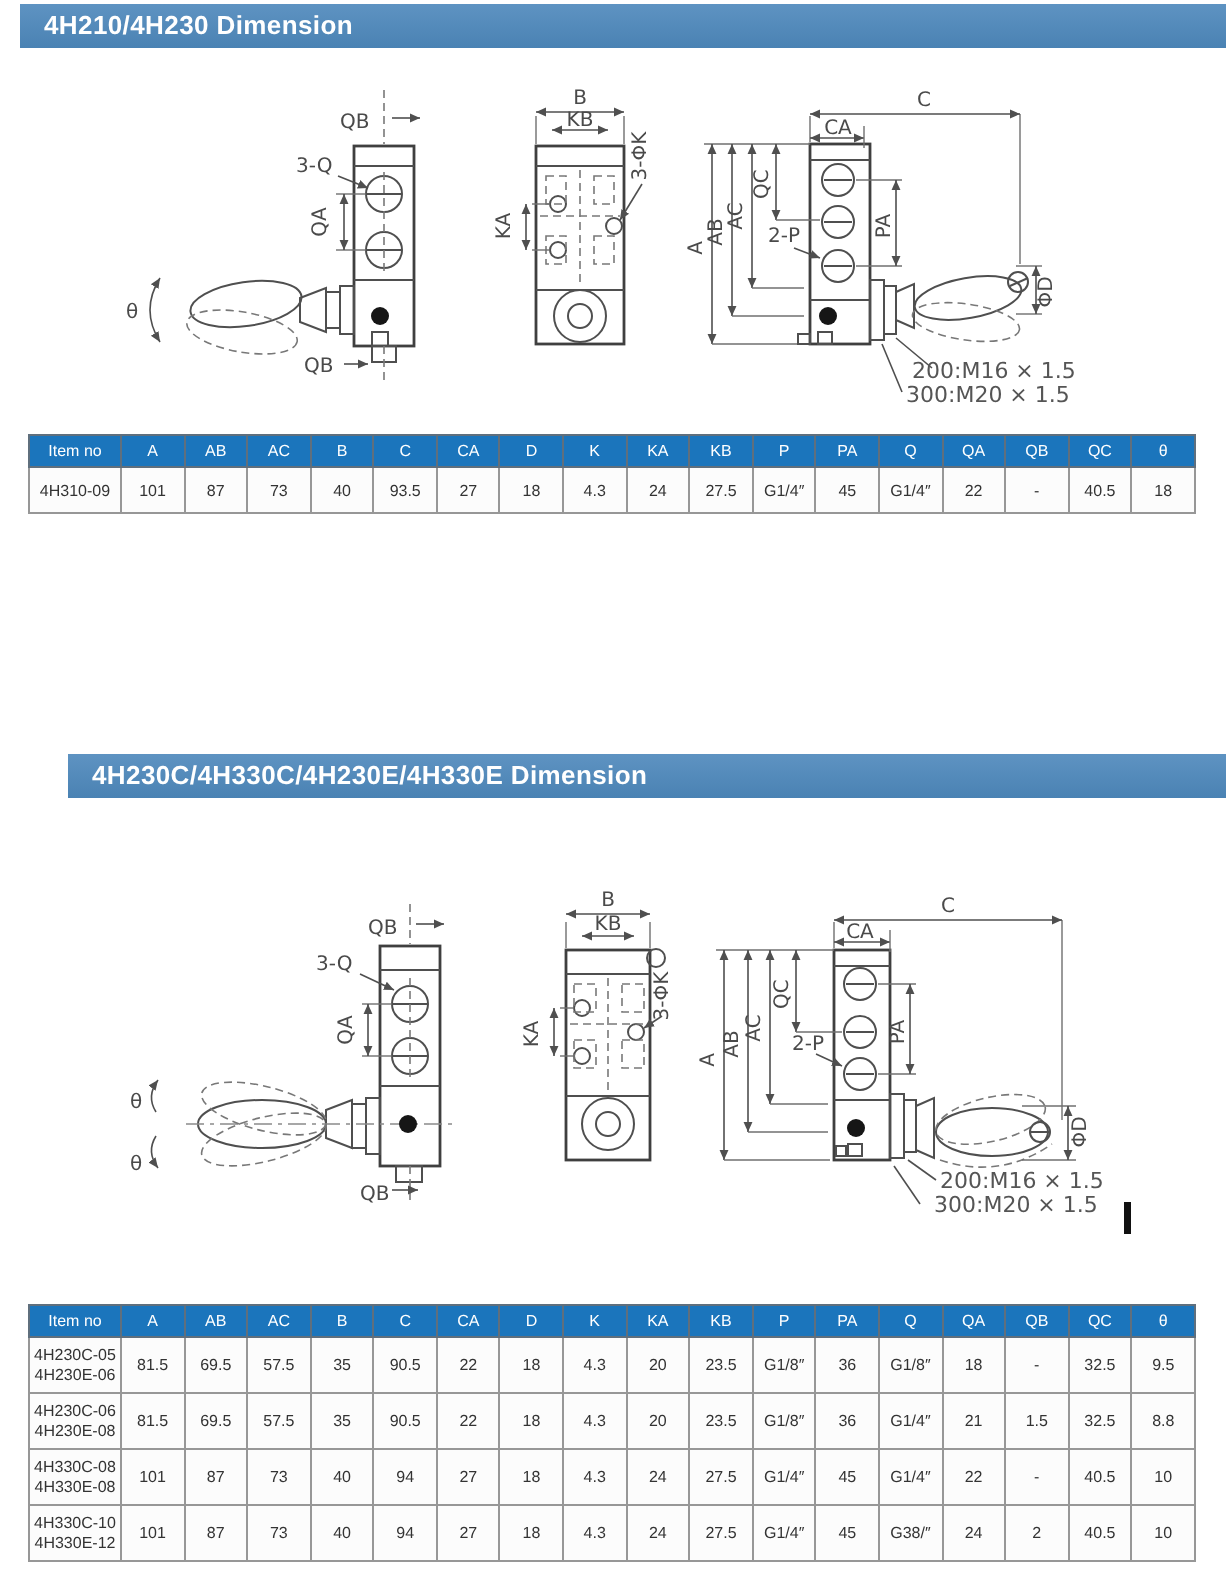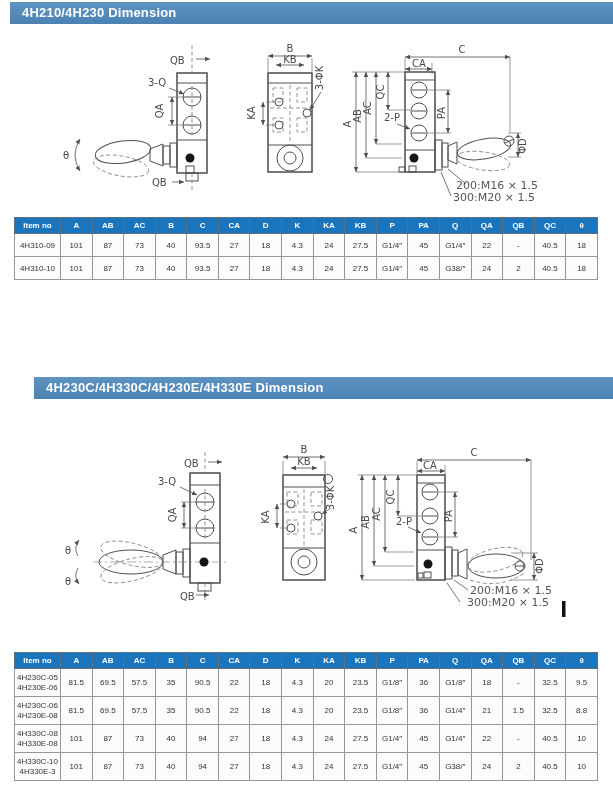--- a/index.html
+++ b/index.html
@@ -20,21 +20,21 @@
   .dsh{stroke:#787878;stroke-width:.8;fill:none;stroke-dasharray:4 2.5;}
   .cl{stroke:#8a8a8a;stroke-width:.7;fill:none;stroke-dasharray:9 3 2 3;}
   .blk{fill:#161616;stroke:none;}
   .lb{font:10px "DejaVu Sans",sans-serif;fill:#4a4a4a;text-anchor:middle;}
   .lbs{font:10px "DejaVu Sans",sans-serif;fill:#4a4a4a;text-anchor:start;}
   .nt{font:11px "DejaVu Sans",sans-serif;fill:#555;text-anchor:start;}
   
   .tbl{position:absolute;left:14px;width:584px;border-collapse:collapse;table-layout:fixed;
        font:8px "Liberation Sans",sans-serif;color:#333;}
   .tbl1{top:217px;} .tbl2{top:652px;}
-  .tbl th{background:#1b75bc;color:#fff;font-weight:bold;border:1px solid #5f6f7d;
+  .tbl th{background:#1b75bc;color:#fff;font-weight:normal;border:1px solid #5f6f7d;
           height:15px;padding:0;text-align:center;}
   .tbl td{border:1px solid #979797;background:#fcfcfc;padding:0;text-align:center;}
   .tbl1 td{height:22px;}
   .tbl2 td{height:27px;}
   .tbl col.c0{width:46px;}
   .itm div{line-height:10px;}
 </style>
 </head>
 <body>
 
@@ -224,40 +224,20 @@
         <td>27</td>
         <td>18</td>
         <td>4.3</td>
         <td>24</td>
         <td>27.5</td>
         <td>G1/4″</td>
         <td>45</td>
         <td>G1/4″</td>
         <td>22</td>
         <td>-</td>
-        <td>40.5</td>
-        <td>18</td>
-      </tr>
-      <tr>
-        <td>4H310-10</td>
-        <td>101</td>
-        <td>87</td>
-        <td>73</td>
-        <td>40</td>
-        <td>93.5</td>
-        <td>27</td>
-        <td>18</td>
-        <td>4.3</td>
-        <td>24</td>
-        <td>27.5</td>
-        <td>G1/4″</td>
-        <td>45</td>
-        <td>G38/″</td>
-        <td>24</td>
-        <td>2</td>
         <td>40.5</td>
         <td>18</td>
       </tr>
     </tbody>
   </table>
 
   <div class="bar bar2">
     <span>4H230C/4H330C/4H230E/4H330E  Dimension</span>
   </div>
 
@@ -502,21 +482,21 @@
         <td>45</td>
         <td>G1/4″</td>
         <td>22</td>
         <td>-</td>
         <td>40.5</td>
         <td>10</td>
       </tr>
       <tr>
         <td class="itm">
           <div>4H330C-10</div>
-          <div>4H330E-3</div>
+          <div>4H330E-12</div>
         </td>
         <td>101</td>
         <td>87</td>
         <td>73</td>
         <td>40</td>
         <td>94</td>
         <td>27</td>
         <td>18</td>
         <td>4.3</td>
         <td>24</td>

